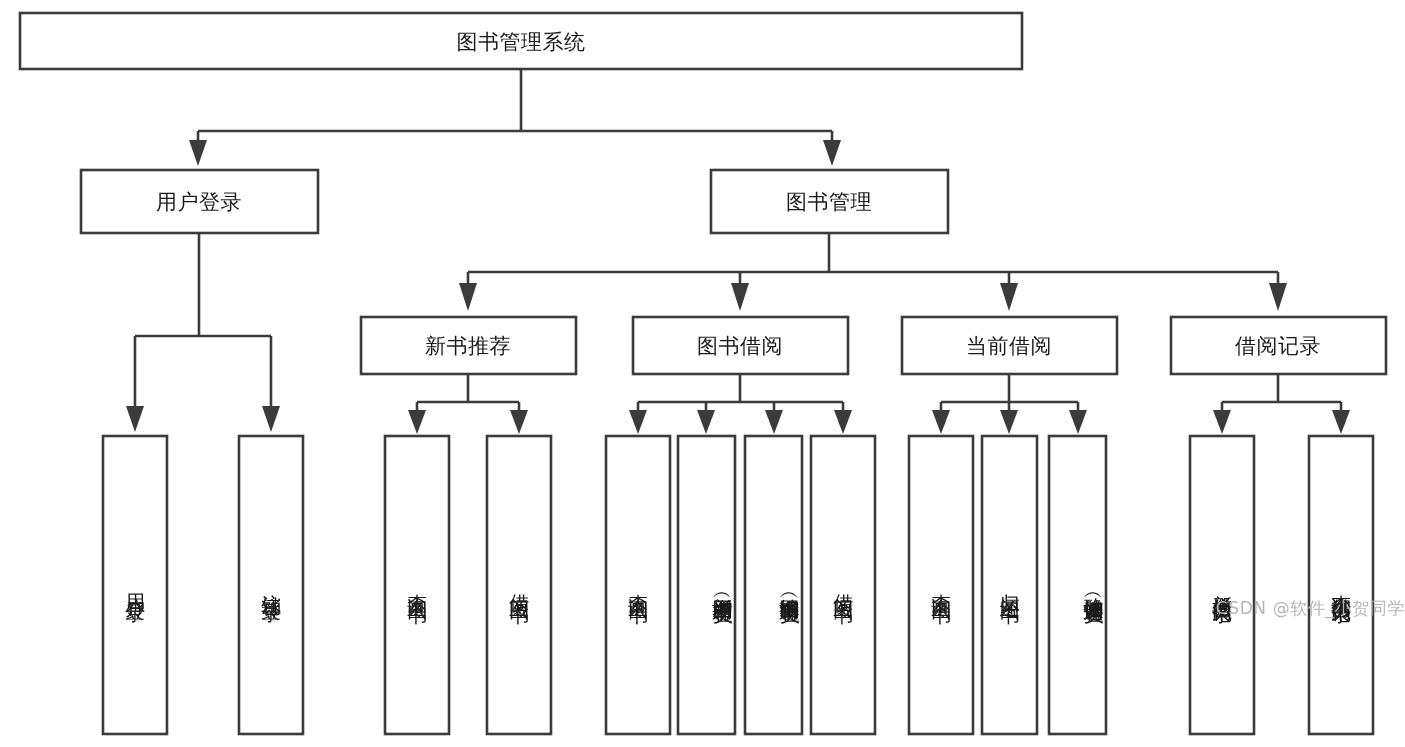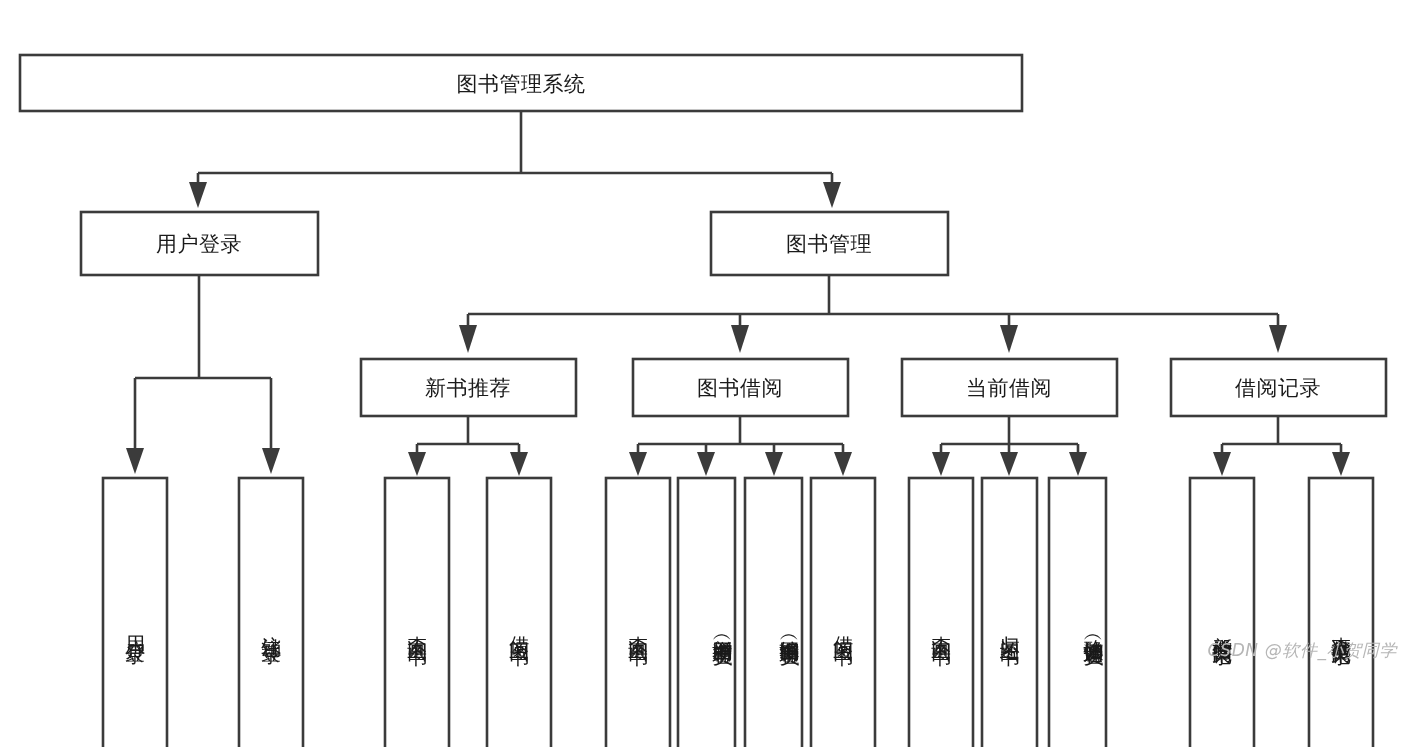--- a/index.html
+++ b/index.html
@@ -12,21 +12,20 @@
     width: 1405px;
     height: 747px;
     overflow: hidden;
     font-family: "DejaVu Sans", "Liberation Sans", sans-serif;
   }
   #diagram-root {
     position: relative;
     width: 1405px;
     height: 624px;
     background: #ffffff;
-    margin-top: 42px;
   }
   svg#tree-svg {
     position: absolute;
     left: 0;
     top: 0;
     width: 1405px;
     height: 747px;
     display: block;
   }
   .node-box {
@@ -60,28 +59,27 @@
     font-size: 20px;
     line-height: 1.28;
     color: #1a1a1a;
     letter-spacing: 3.5px;
     white-space: nowrap;
     text-align: center;
     pointer-events: none;
   }
   .watermark {
     position: absolute;
-    right: 8px;
+    right: 0;
     bottom: 4px;
     font-family: "DejaVu Sans", "Liberation Sans", sans-serif;
     font-size: 17px;
     color: #b6b6b6;
     white-space: nowrap;
     letter-spacing: 0.6px;
-    font-style: italic;
   }
 </style>
 </head>
 <body>
 
 <div id="diagram-root">
 
   <svg id="tree-svg" viewBox="0 0 1405 747">
 
     <g>

